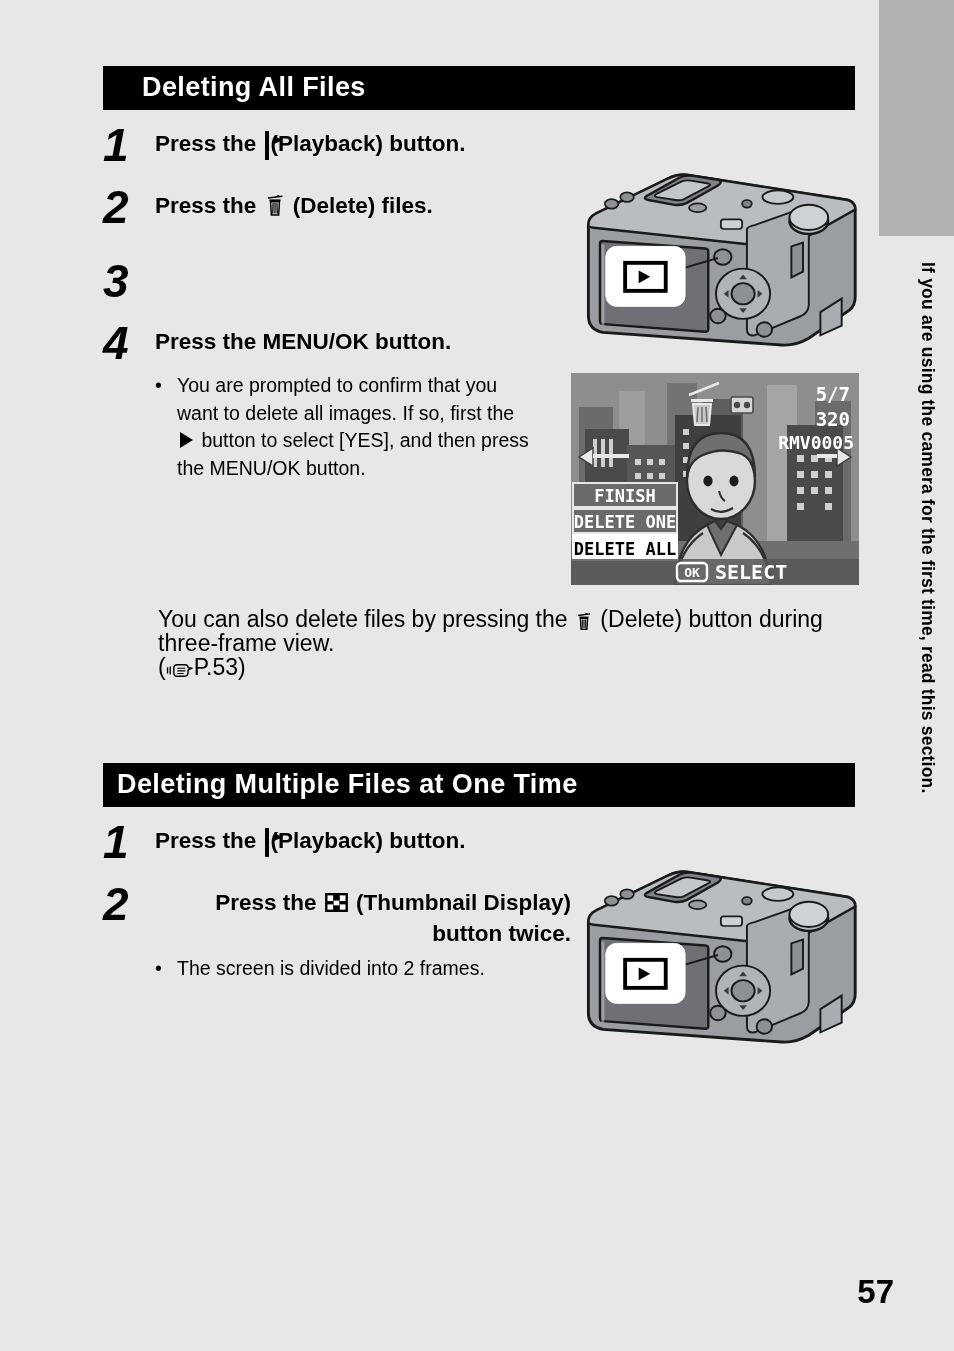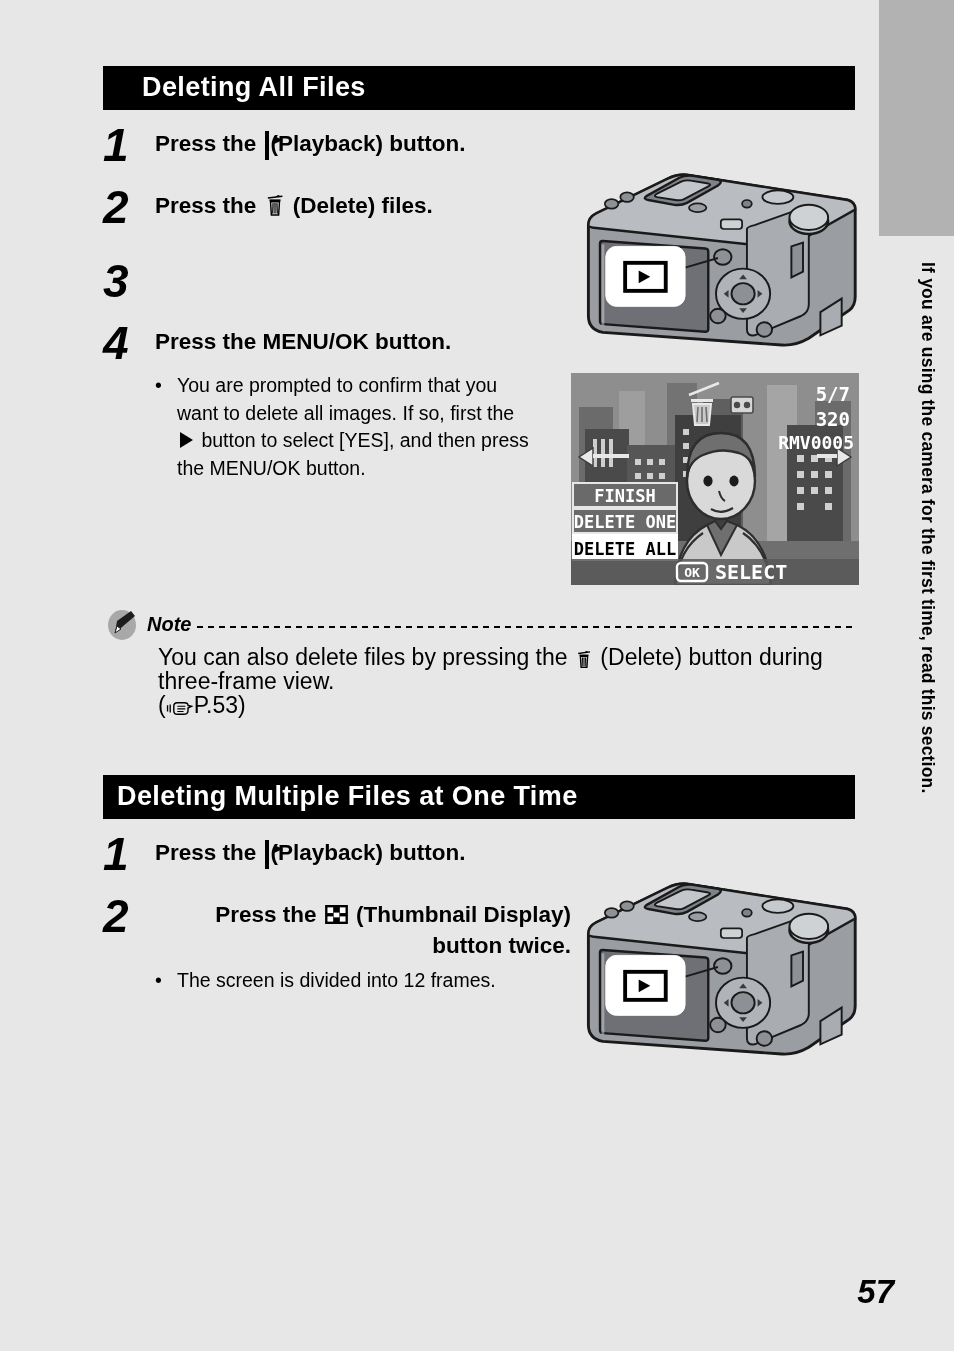--- a/index.html
+++ b/index.html
@@ -217,21 +217,20 @@
     display: block;
   }
 
   
   .page-no {
     position: absolute;
     right: 60px;
     bottom: 40px;
     font-size: 33px;
     font-weight: bold;
-    font-style: italic;
   }
 </style>
 </head>
 <body>
 
 <div class="edge-tab"></div>
 
 <div class="side-text">If you are using the camera for the first time, read this section.</div>
 
 <div class="content">
@@ -430,47 +429,38 @@
           <rect x="106" y="190" width="30" height="18" rx="4" fill="none" stroke="#ffffff" stroke-width="2.4"></rect>
           <text x="121" y="204" text-anchor="middle" fill="#ffffff" font-family="'DejaVu Sans Mono', monospace" font-size="13" font-weight="bold">OK</text>
           <text x="144" y="206" fill="#ffffff" font-family="'DejaVu Sans Mono', monospace" font-size="20" font-weight="bold">SELECT</text>
         </g>
       </svg>
 
     </div>
   </div>
 
   <div class="note">
-    <div class="note-head">
-      <svg class="note-icon" viewBox="0 0 34 34">
-        <ellipse cx="17" cy="18" rx="14" ry="15" fill="#a8a8a8"></ellipse>
-        <path d="M10 26 L12 14 L26 4 L30 9 L17 20 Z" fill="#1d1d1d"></path>
-        <path d="M10 26 L12 19 L16 22 Z" fill="#ffffff" stroke="#1d1d1d" stroke-width="1"></path>
-      </svg>
-      <div class="note-label">Note</div>
-      <div class="note-dashes"></div>
-    </div>
     <div class="note-body">
       <span>You can also delete files by pressing the </span><svg class="ico ico-trash small" viewBox="0 0 18 22">
           <path d="M1.5 3.2 L16.8 1.2" stroke="#000" stroke-width="1.8" fill="none"></path>
           <path d="M10.5 1.8 L13.5 0.5" stroke="#000" stroke-width="1.6" fill="none"></path>
           <rect x="3.2" y="4.6" width="11.6" height="2" fill="#000"></rect>
           <path d="M4.3 7 L13.7 7 L12.8 21 L5.2 21 Z" fill="none" stroke="#000" stroke-width="1.7"></path>
           <path d="M7 8.5 L6.6 19.5 M9 8.5 L9 19.5 M11 8.5 L11.4 19.5" stroke="#000" stroke-width="1.4"></path>
         </svg><span> (Delete) button during three-frame view.</span>
       <br>
       <span>(</span><svg class="ico ico-hand" viewBox="0 0 30 18">
           <path d="M1 6 L1 13 M4 5 L4 14" stroke="#000" stroke-width="1.5"></path>
           <path d="M8 7 Q8 3 12 3 L20 3 Q24 3 24 6 L28 7 L24 9 L24 12 Q24 16 19 16 L12 16 Q8 16 8 12 Z" fill="none" stroke="#000" stroke-width="1.6"></path>
           <path d="M12 7 L21 7 M12 10 L21 10 M12 13 L19 13" stroke="#000" stroke-width="1.2"></path>
         </svg><span>P.53</span><span>)</span>
     </div>
   </div>
 
-  <div class="section-header section-2" style="margin-top:58px;">Deleting Multiple Files at One Time</div>
+  <div class="section-header section-2" style="margin-top:84px;">Deleting Multiple Files at One Time</div>
 
   <div class="body-row">
     <div class="col-left">
 
       <div class="step step-gap-md">
         <div class="step-num">1</div>
         <div class="step-text"><span>Press the </span><span class="ico-playback"></span><span> (Playback) button.</span></div>
       </div>
 
       <div class="step">
@@ -480,21 +470,21 @@
                <rect x="2.5" y="2.5" width="6" height="6" fill="#fff"></rect>
                <rect x="15.5" y="2.5" width="6" height="6" fill="#fff"></rect>
                <rect x="9" y="8" width="6" height="5" fill="#fff"></rect>
                <rect x="2.5" y="12" width="6" height="5.5" fill="#fff"></rect>
                <rect x="15.5" y="12" width="6" height="5.5" fill="#fff"></rect>
              </svg><span> (Thumbnail Display) button twice.</span></div>
       </div>
 
       <div class="bullet">
         <div class="bullet-dot">•</div>
-        <div class="bullet-body">The screen is divided into 12 frames.</div>
+        <div class="bullet-body">The screen is divided into 2 frames.</div>
       </div>
 
     </div>
 
     <div class="col-right">
       <svg class="camera-fig" viewBox="0 0 300 222">
         <path d="M18 92 L18 186 Q18 200 33 203 L218 216 Q232 217 246 209 L288 180 Q294 175 294 166 L294 76 Q294 68 286 66 L120 40 Q110 39 100 44 L26 80 Q18 84 18 92 Z" fill="#9a9da2" stroke="#1a1a1a" stroke-width="3"></path>
         <path d="M18 92 Q18 84 26 80 L100 44 Q110 39 120 40 L286 66 Q294 68 294 76 L230 112 Q222 116 212 115 L26 95 Q18 94 18 92 Z" fill="#b9bcc0" stroke="#1a1a1a" stroke-width="2.5"></path>
         <path d="M78 62 L112 43 Q118 40 126 41 L152 45 Q158 47 152 51 L120 69 Q114 72 107 71 L80 66 Q74 65 78 62 Z" fill="#7f8288" stroke="#1a1a1a" stroke-width="2.5"></path>
         <path d="M88 60 L114 47 Q119 45 124 46 L142 49 Q146 50 142 52 L117 65 Q113 67 108 66 L89 63 Q85 62 88 60 Z" fill="#c3c6ca" stroke="#1a1a1a" stroke-width="2"></path>

